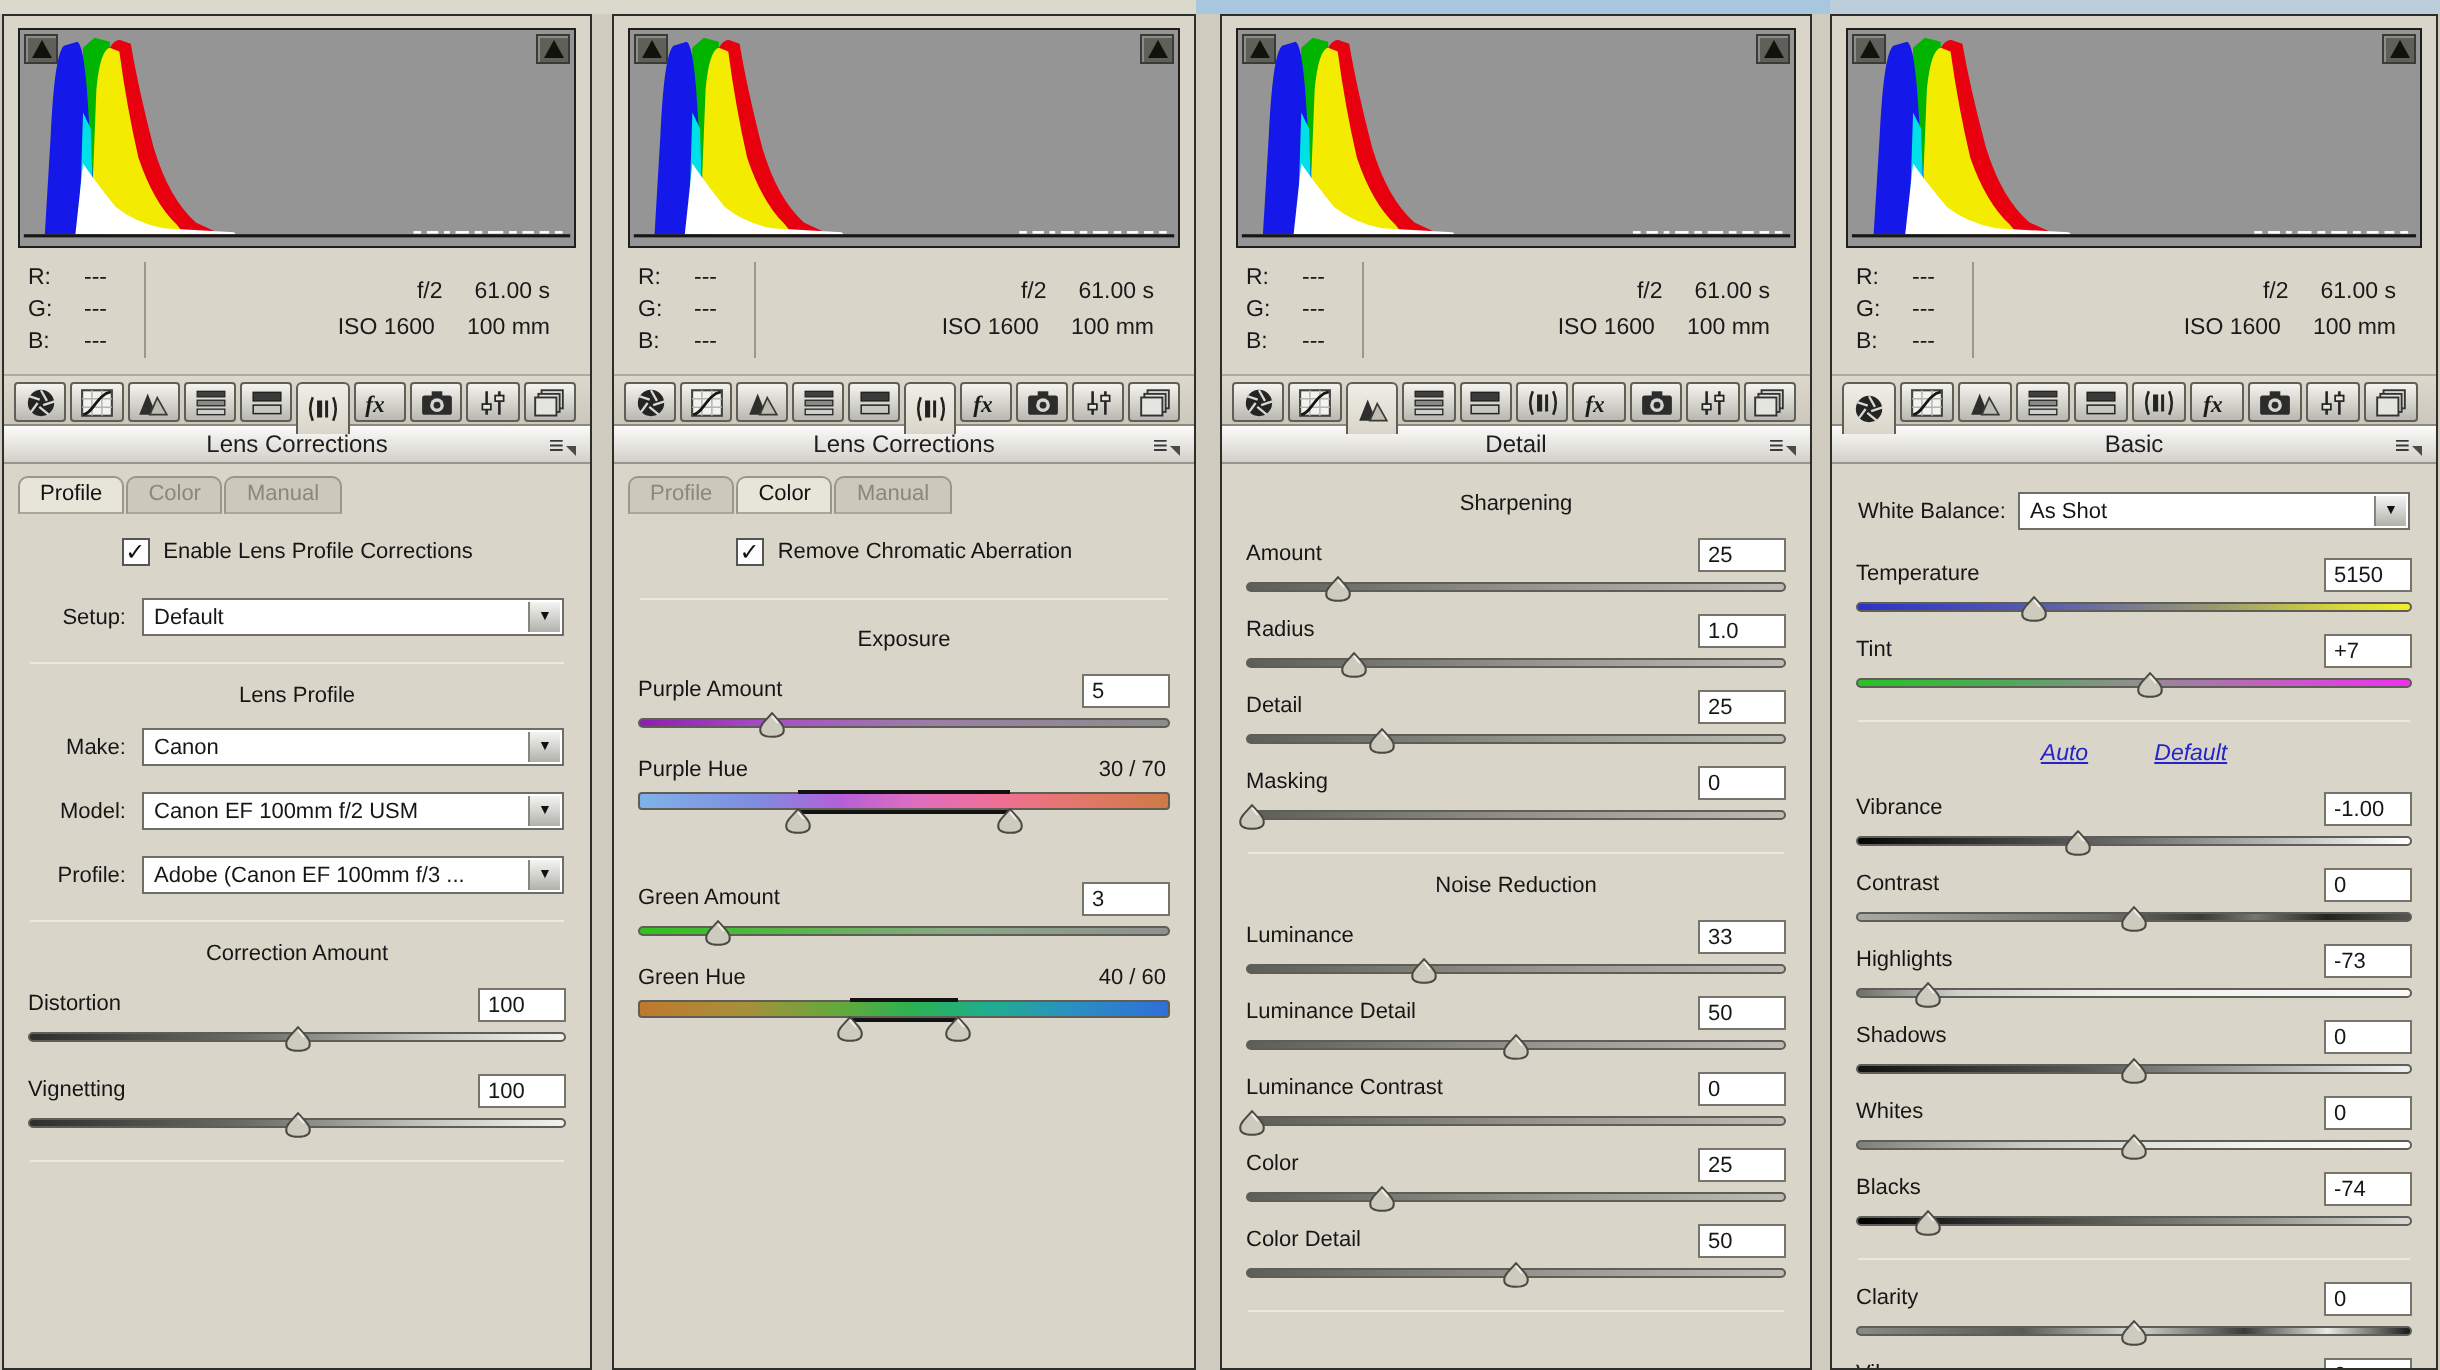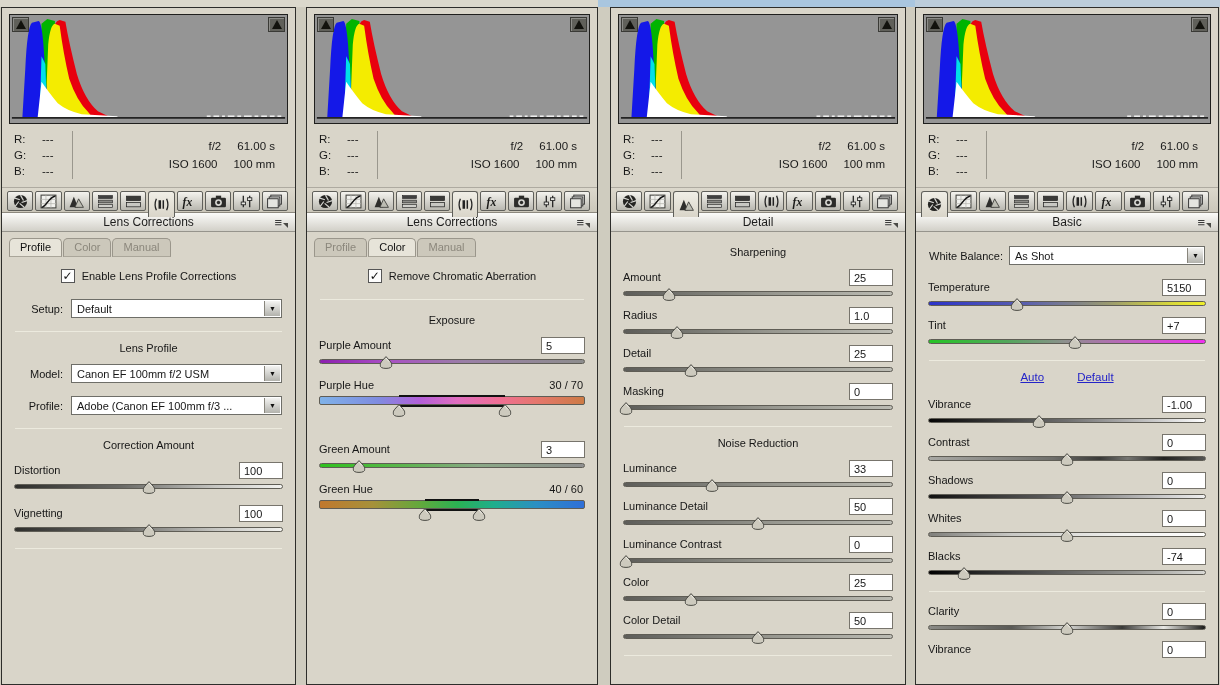--- a/index.html
+++ b/index.html
@@ -88,21 +88,21 @@
   .thumb { position:absolute; top:1px; width:13px; height:13px; transform:translateX(-50%); }
   .thumb svg { width:13px; height:13px; display:block; }
 
   .track-wrap.hue { height:23px; margin-bottom:9px; }
   .hue .track { top:1px; height:9px; border-radius:2px; }
   .hue .thumb { top:9px; }
   .hue-range { position:absolute; top:0; height:12px; border-top:2px solid #121212; border-bottom:2px solid #121212; }
   .gap { height:13px; }
 
   .links-row { text-align:center; margin:2px 0 12px; }
-  .lnk { color:#2424c8; text-decoration:underline; margin:0 15px; font-size:11.5px; cursor:pointer; }
+  .lnk { color:#2424c8; text-decoration:underline; margin:0 15px; font-size:11.5px; cursor:pointer;font-style:italic; }
 
   
   .gr-dl   { background:linear-gradient(to right,#2e2e2c,#6a6a66 40%,#c6c6c2 75%,#f2f2ef); }
   .gr-gray { background:linear-gradient(to right,#5d5d59,#97978f 55%,#bcbcb4); }
   .gr-purple { background:linear-gradient(to right,#8c1faf,#a94fc4 25%,#9a7fa6 55%,#8d8d8d); }
   .gr-phue { background:linear-gradient(to right,#7fb2e8,#7f8ce0 22%,#b45fd8 38%,#e06ec0 52%,#ef6f94 68%,#e5776d 82%,#cd7b45); }
   .gr-green { background:linear-gradient(to right,#2fc11e,#5ab54b 30%,#8aa886 60%,#909090); }
   .gr-ghue { background:linear-gradient(to right,#c0782e,#a6913a 20%,#62a93c 38%,#2bb153 52%,#1fae8d 66%,#2b8fc3 82%,#2f6fd8); }
   .gr-temp { background:linear-gradient(to right,#2b33c9,#5a5fae 35%,#9a9a70 65%,#d8d83a 88%,#efef29); }
   .gr-tint { background:linear-gradient(to right,#26c426,#52a75b 28%,#8f8f8f 50%,#c35ec3 75%,#ef30ef); }
@@ -315,20 +315,27 @@
     <div class="field-row">
       <span class="flabel">Setup:</span>
       <div class="dropdown">
         <span>Default</span>
         <span class="dd-btn">▼</span>
       </div>
     </div>
     <div class="divider"></div>
     <div class="sect">Lens Profile</div>
     <div class="field-row">
+      <span class="flabel">Make:</span>
+      <div class="dropdown">
+        <span>Canon</span>
+        <span class="dd-btn">▼</span>
+      </div>
+    </div>
+    <div class="field-row">
       <span class="flabel">Model:</span>
       <div class="dropdown">
         <span>Canon EF 100mm f/2 USM</span>
         <span class="dd-btn">▼</span>
       </div>
     </div>
     <div class="field-row">
       <span class="flabel">Profile:</span>
       <div class="dropdown">
         <span>Adobe (Canon EF 100mm f/3 ...</span>
@@ -918,20 +925,34 @@
         <div class="track gr-contrast"></div>
         <div class="thumb" style="left: 50%;">
             <svg viewBox="0 0 13 13">
               <use href="#sym-thumb"></use>
             </svg>
           </div>
       </div>
     </div>
     <div class="sl-group">
       <div class="sl-head">
+        <span>Highlights</span>
+        <div class="val-box">-73</div>
+      </div>
+      <div class="track-wrap">
+        <div class="track gr-highlights"></div>
+        <div class="thumb" style="left: 13%;">
+            <svg viewBox="0 0 13 13">
+              <use href="#sym-thumb"></use>
+            </svg>
+          </div>
+      </div>
+    </div>
+    <div class="sl-group">
+      <div class="sl-head">
         <span>Shadows</span>
         <div class="val-box">0</div>
       </div>
       <div class="track-wrap">
         <div class="track gr-shadows"></div>
         <div class="thumb" style="left: 50%;">
             <svg viewBox="0 0 13 13">
               <use href="#sym-thumb"></use>
             </svg>
           </div>

